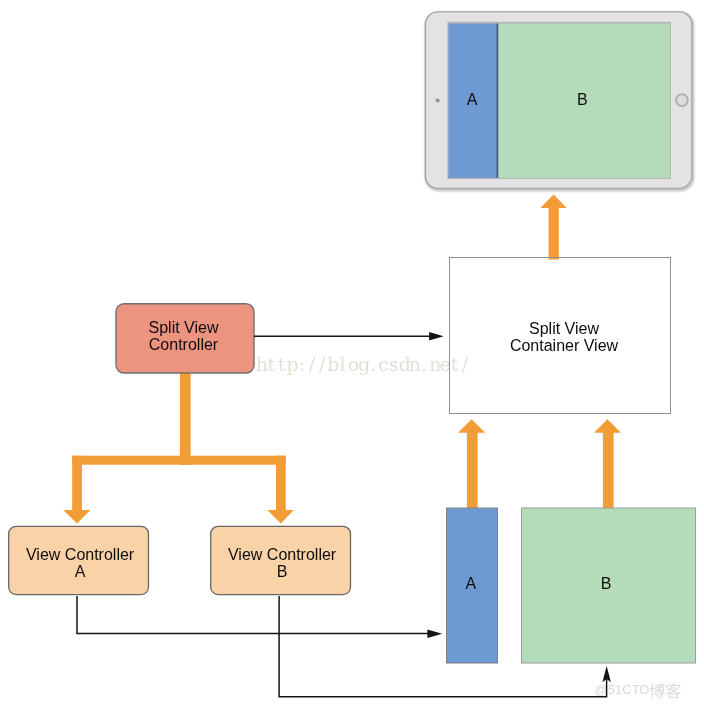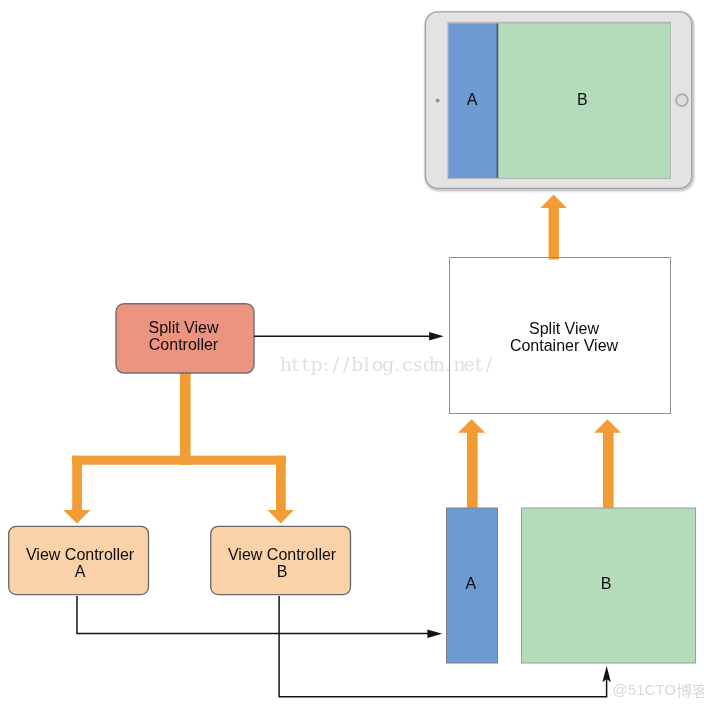--- a/index.html
+++ b/index.html
@@ -1,24 +1,24 @@
 <!DOCTYPE html>
 <html><head>
 <meta charset="utf-8">
 <title>Split View Controller Diagram</title>
 <style>
   html,body{margin:0;padding:0;background:#ffffff;}
   body{width:704px;height:709px;overflow:hidden;font-family:"Liberation Sans",sans-serif;}
   #stage{position:relative;width:704px;height:709px;background:#fff;}
   #svg-layer{position:absolute;left:0;top:0;}
   .node-label{position:absolute;opacity:0.999;font-family:"Liberation Sans",sans-serif;font-size:16px;color:#0d0d0d;text-align:center;line-height:17.5px;white-space:pre-line;}
-  .wm-url{position:absolute;-webkit-font-smoothing:antialiased;opacity:0.999;font-family:"DejaVu Serif",serif;font-size:19px;color:#e1e1d9;white-space:nowrap;letter-spacing:0;padding-left:24px;}
+  .wm-url{position:absolute;-webkit-font-smoothing:antialiased;opacity:0.999;font-family:"DejaVu Serif",serif;font-size:19px;color:#e1e1d9;white-space:nowrap;letter-spacing:0;}
   .wm-url span{display:inline-block;width:10.2px;text-align:center;}
   .wm-brand{position:absolute;opacity:0.999;display:flex;align-items:flex-start;white-space:nowrap;}
-  .wm-brand-latin{-webkit-font-smoothing:antialiased;font-family:"Liberation Sans",sans-serif;font-size:15px;color:#d9d9d9;line-height:16.5px;letter-spacing:0px;margin-left:18px;}
+  .wm-brand-latin{-webkit-font-smoothing:antialiased;font-family:"Liberation Sans",sans-serif;font-size:13px;color:#d9d9d9;line-height:16.5px;letter-spacing:0px;}
   .wm-brand-cjk{display:block;}
 </style>
 </head>
 <body>
 
 <div id="stage">
 
 <div class="wm-url" id="wm-url" style="left: 256px; top: 353px; color: rgb(225, 225, 217);"><span>h</span><span>t</span><span>t</span><span>p</span><span>:</span><span>/</span><span>/</span><span>b</span><span>l</span><span>o</span><span>g</span><span>.</span><span>c</span><span>s</span><span>d</span><span>n</span><span>.</span><span>n</span><span>e</span><span>t</span><span>/</span></div>
 <div class="wm-brand" id="wm-brand" style="left:594.6px;top:681.5px;">
   <span class="wm-brand-latin" style="color: rgb(217, 217, 217);">@51CTO</span>

